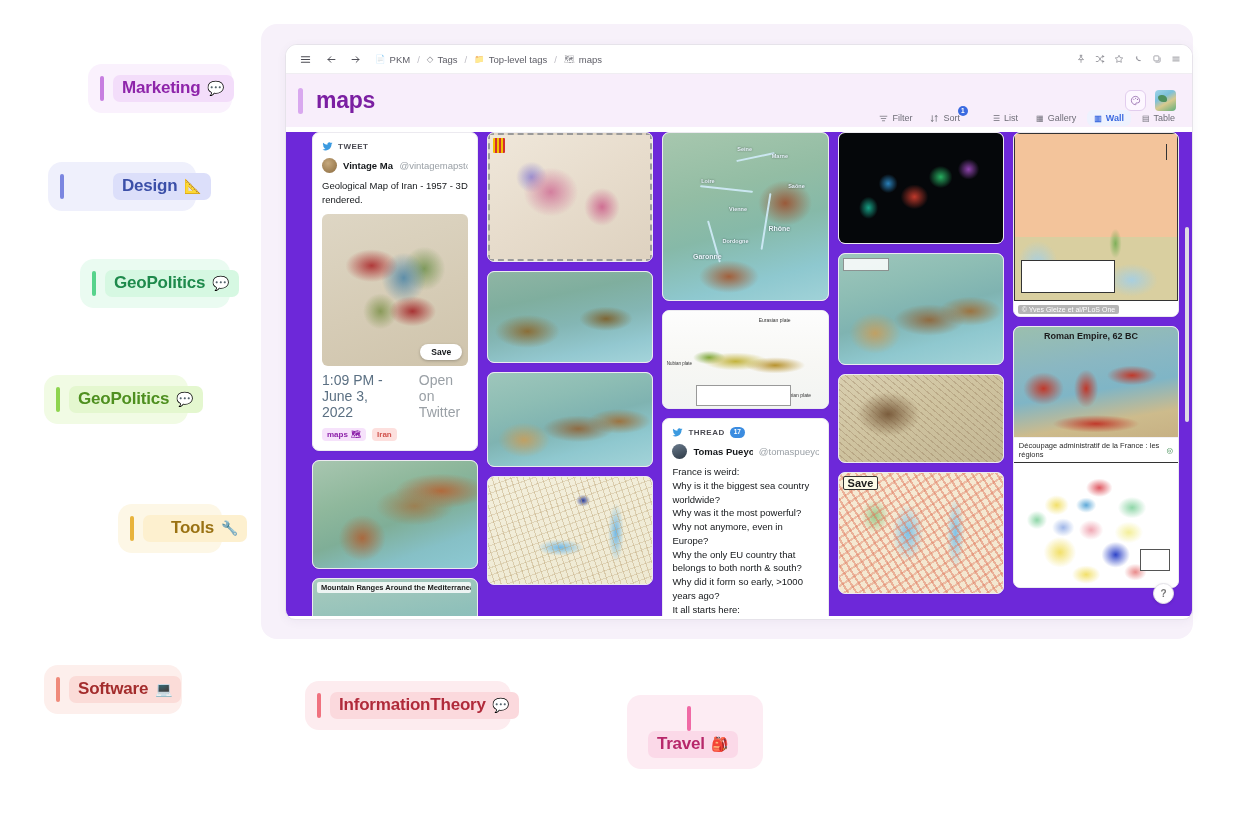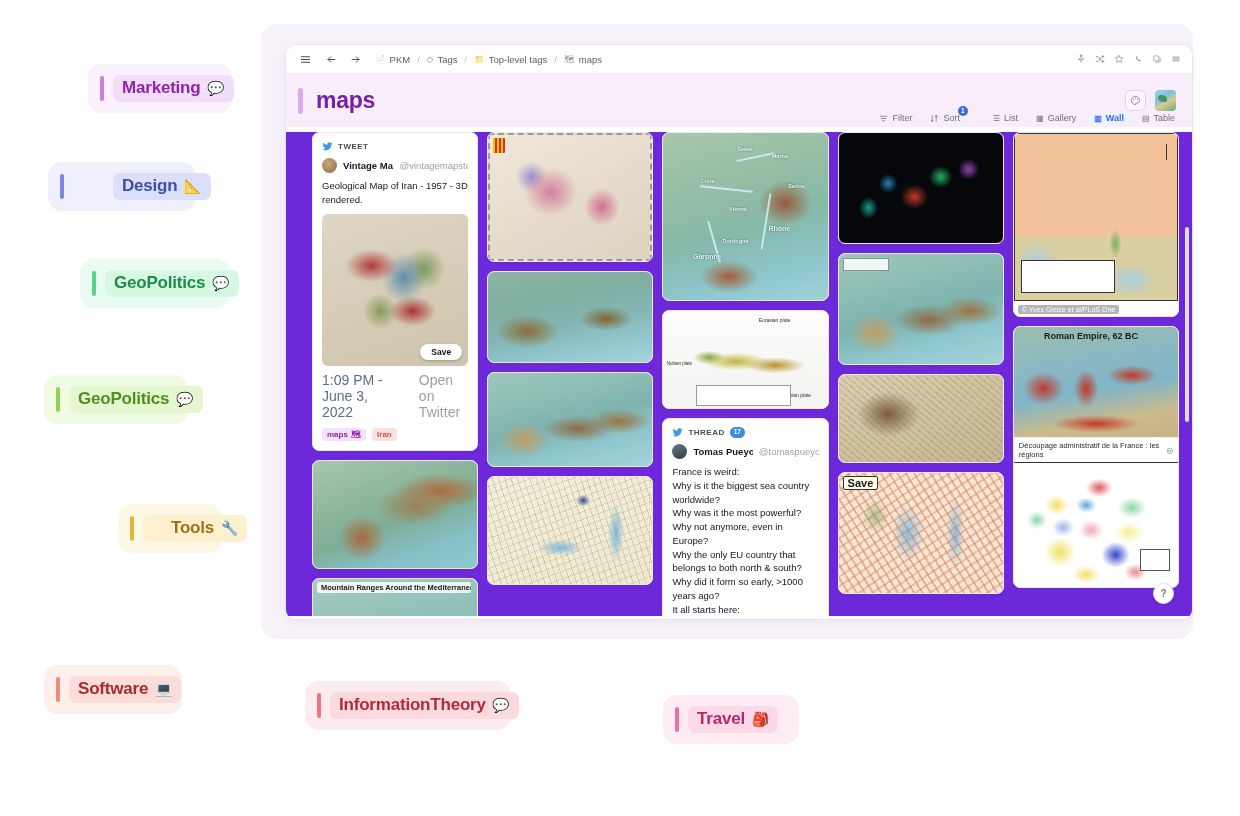--- a/index.html
+++ b/index.html
@@ -379,21 +379,21 @@
           <span class="tag-emoji">💻</span>
         </div>
       </div>
       <div class="tag-wrap" style="left: 305px; top: 681px; width: 206px; background: rgb(253, 236, 239);">
         <div class="tag-bar" style="background: rgb(240, 114, 127);"></div>
         <div class="tag-pill" style="background: rgb(251, 217, 221); color: rgb(176, 42, 58);">
           <span>InformationTheory</span>
           <span class="tag-emoji">💬</span>
         </div>
       </div>
-      <div class="tag-wrap" style="left: 663px; top: 695px; width: 136px; background: rgb(253, 236, 243);">
+      <div class="tag-wrap" style="left: 627px; top: 695px; width: 136px; background: rgb(253, 236, 243); flex-direction: column;">
         <div class="tag-bar" style="background: rgb(240, 106, 165);"></div>
         <div class="tag-pill" style="background: rgb(251, 217, 232); color: rgb(183, 39, 106);">
           <span>Travel</span>
           <span class="tag-emoji">🎒</span>
         </div>
       </div>
     </div>
 
   <div class="backdrop"></div>
 

